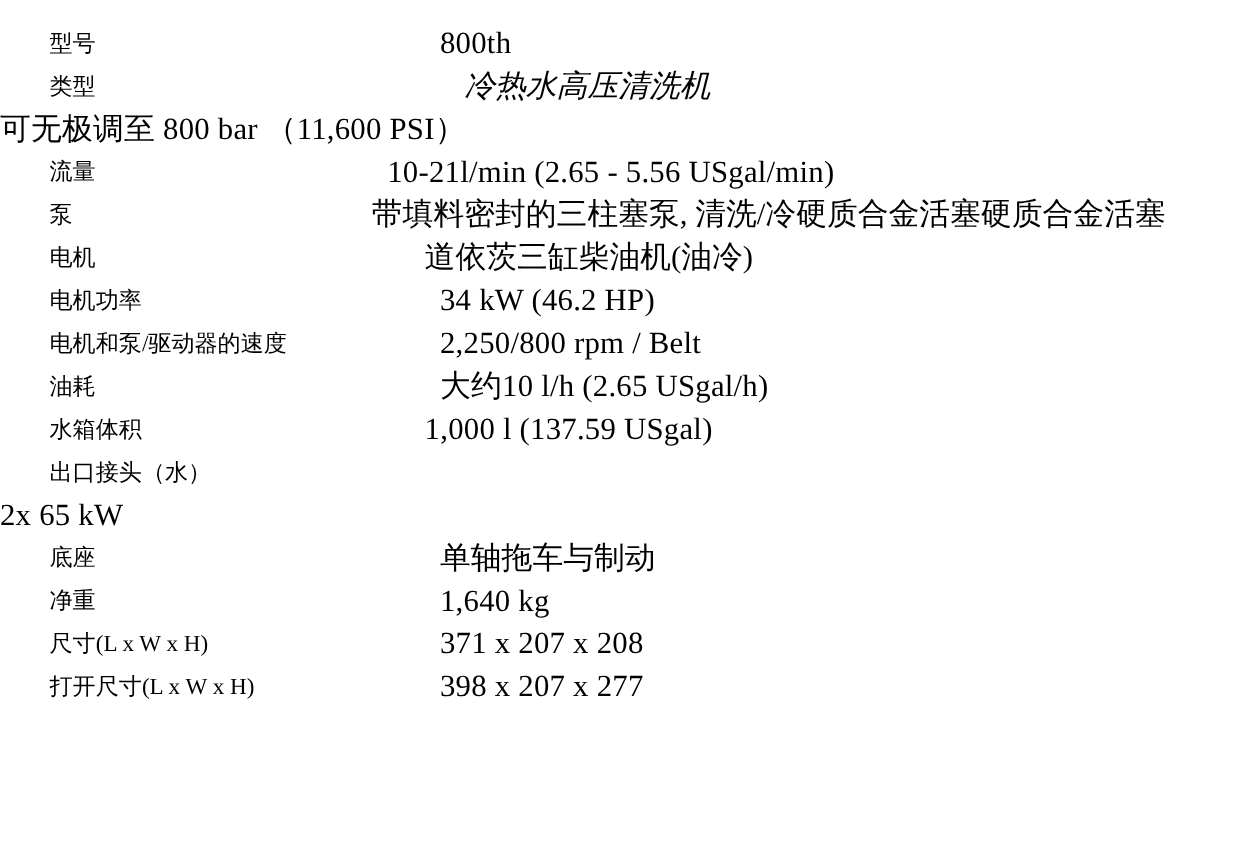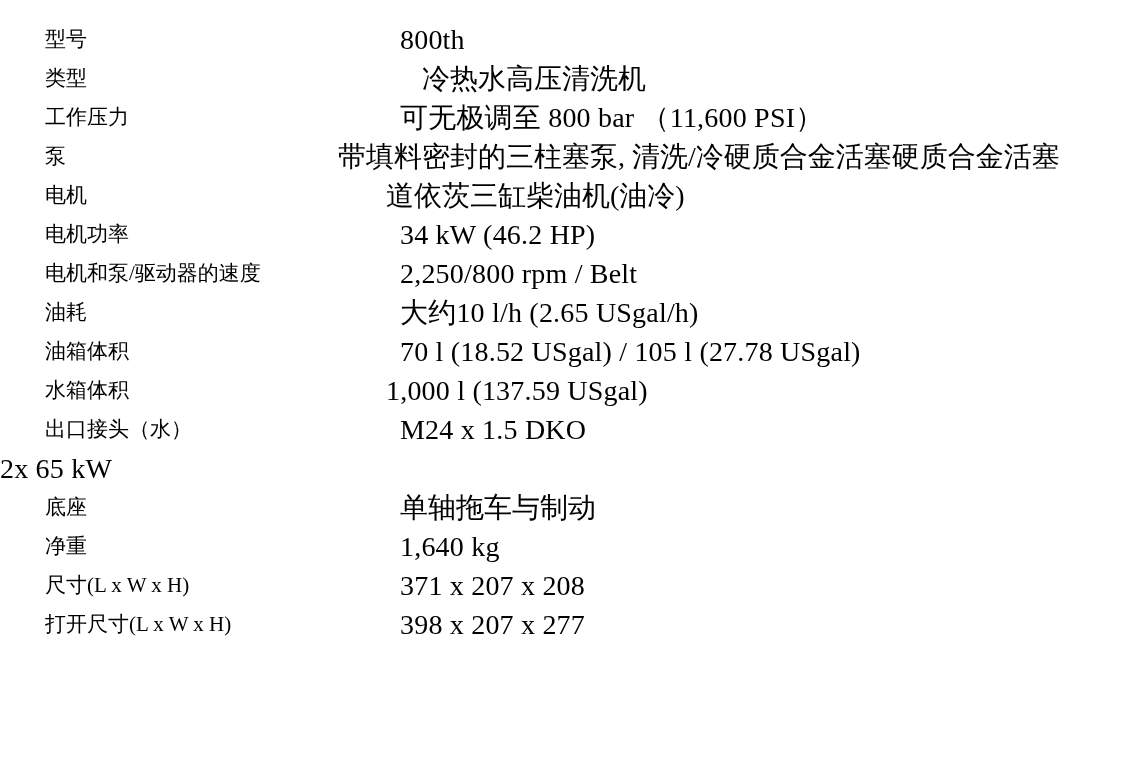--- a/index.html
+++ b/index.html
@@ -31,21 +31,21 @@
     font-size: 21px;
     line-height: 39px;
     white-space: nowrap;
   }
   .spec-value {
     flex: 1 1 auto;
     font-size: 28px;
     line-height: 39px;
     white-space: nowrap;
   }
-  .value-center-1 { padding-left: 22px; }
+  .value-center-1 { padding-left: 22px; font-style: italic; }
   .value-neg-1  { margin-left: -48px; }
   .value-neg-2  { margin-left: -62px; }
   .value-neg-3  { margin-left: -14px; }
   .mono-ish {
     font-family: "Liberation Serif", serif;
     letter-spacing: 0.2px;
   }
 </style>
 </head>
 <body>
@@ -56,24 +56,27 @@
     <div class="spec-label">型号</div>
     <div class="spec-value mono-ish">800th</div>
   </div>
 
   <div class="spec-row">
     <div class="spec-label">类型</div>
     <div class="spec-value value-center-1">冷热水高压清洗机</div>
   </div>
 
   <div class="spec-row">
-    <div class="spec-label">工作压力</div>
     <div class="spec-value mono-ish">可无极调至 800 bar （11,600 PSI）</div>
   </div>
 
+  <div class="spec-row">
+    <div class="spec-label">流量</div>
+    <div class="spec-value mono-ish value-neg-1">10-21l/min (2.65 - 5.56 USgal/min)</div>
+  </div>
 
   <div class="spec-row">
     <div class="spec-label">泵</div>
     <div class="spec-value value-neg-2">带填料密封的三柱塞泵, 清洗/冷硬质合金活塞硬质合金活塞</div>
   </div>
 
   <div class="spec-row">
     <div class="spec-label">电机</div>
     <div class="spec-value value-neg-3">道依茨三缸柴油机(油冷)</div>
   </div>
@@ -86,33 +89,28 @@
   <div class="spec-row">
     <div class="spec-label">电机和泵/驱动器的速度</div>
     <div class="spec-value mono-ish">2,250/800 rpm / Belt</div>
   </div>
 
   <div class="spec-row">
     <div class="spec-label">油耗</div>
     <div class="spec-value mono-ish">大约10 l/h (2.65 USgal/h)</div>
   </div>
 
-  <div class="spec-row">
-    <div class="spec-label">油箱体积</div>
-    <div class="spec-value mono-ish">70 l (18.52 USgal) / 105 l (27.78 USgal)</div>
-  </div>
 
   <div class="spec-row">
     <div class="spec-label">水箱体积</div>
     <div class="spec-value mono-ish value-neg-3">1,000 l (137.59 USgal)</div>
   </div>
 
   <div class="spec-row">
     <div class="spec-label">出口接头（水）</div>
-    <div class="spec-value mono-ish">M24 x 1.5 DKO</div>
   </div>
 
   <div class="spec-row">
     <div class="spec-value mono-ish">2x 65 kW</div>
   </div>
 
 
   <div class="spec-row">
     <div class="spec-label">底座</div>
     <div class="spec-value">单轴拖车与制动</div>

